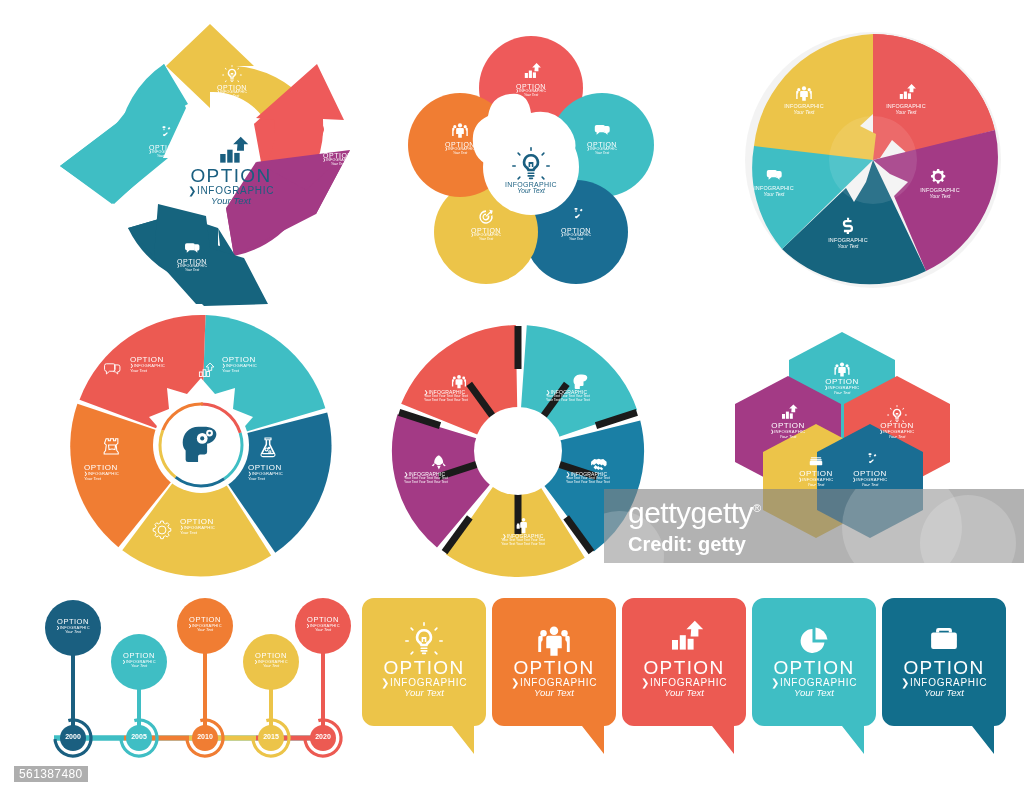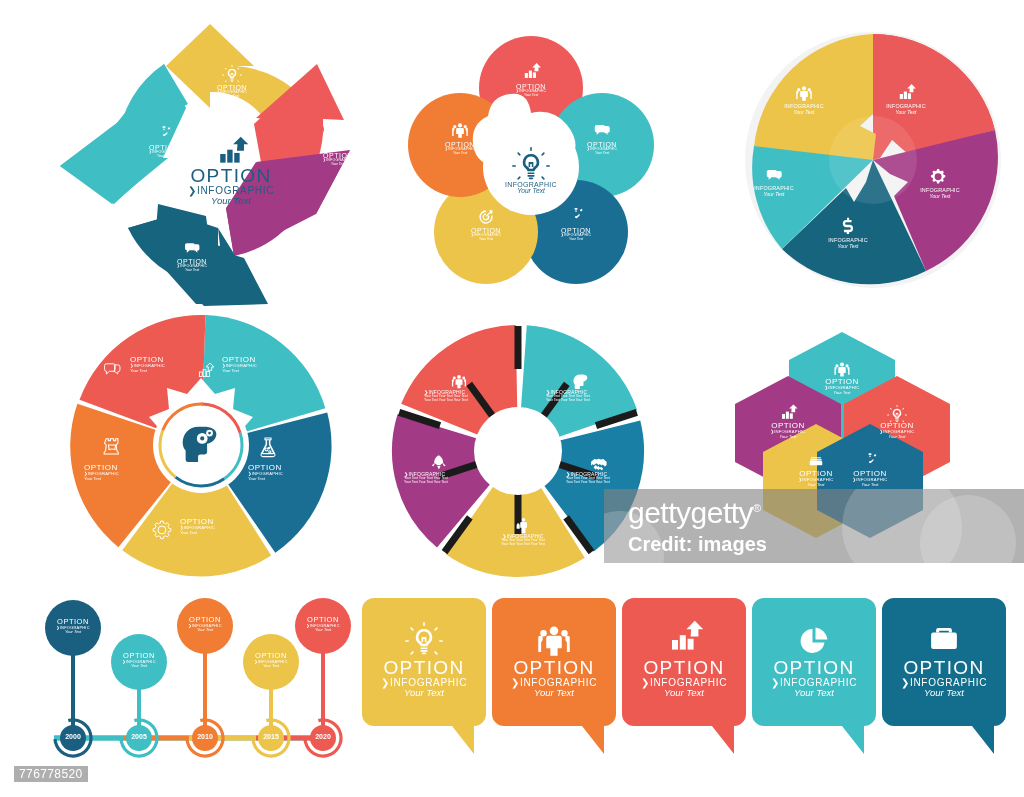--- a/index.html
+++ b/index.html
@@ -836,17 +836,17 @@
       <div class="t3">Your Text</div>
     </div>
   </div>
 </div>
 
 <div id="watermark-bar">
   <div class="wm-circle" style="left:238px;top:-22px;width:120px;height:120px;"></div>
   <div class="wm-circle" style="left:316px;top:6px;width:96px;height:96px;"></div>
   <div class="wm-circle" style="left:-30px;top:22px;width:90px;height:90px;"></div>
   <div class="gi"><b>getty</b><i>getty</i><sup>®</sup></div>
-  <div class="cr">Credit: images</div>
-</div>
-<div id="image-id">776778520</div>
+  <div class="cr">Credit: getty</div>
+</div>
+<div id="image-id">561387480</div>
 
 </div>
 
 </body></html>

